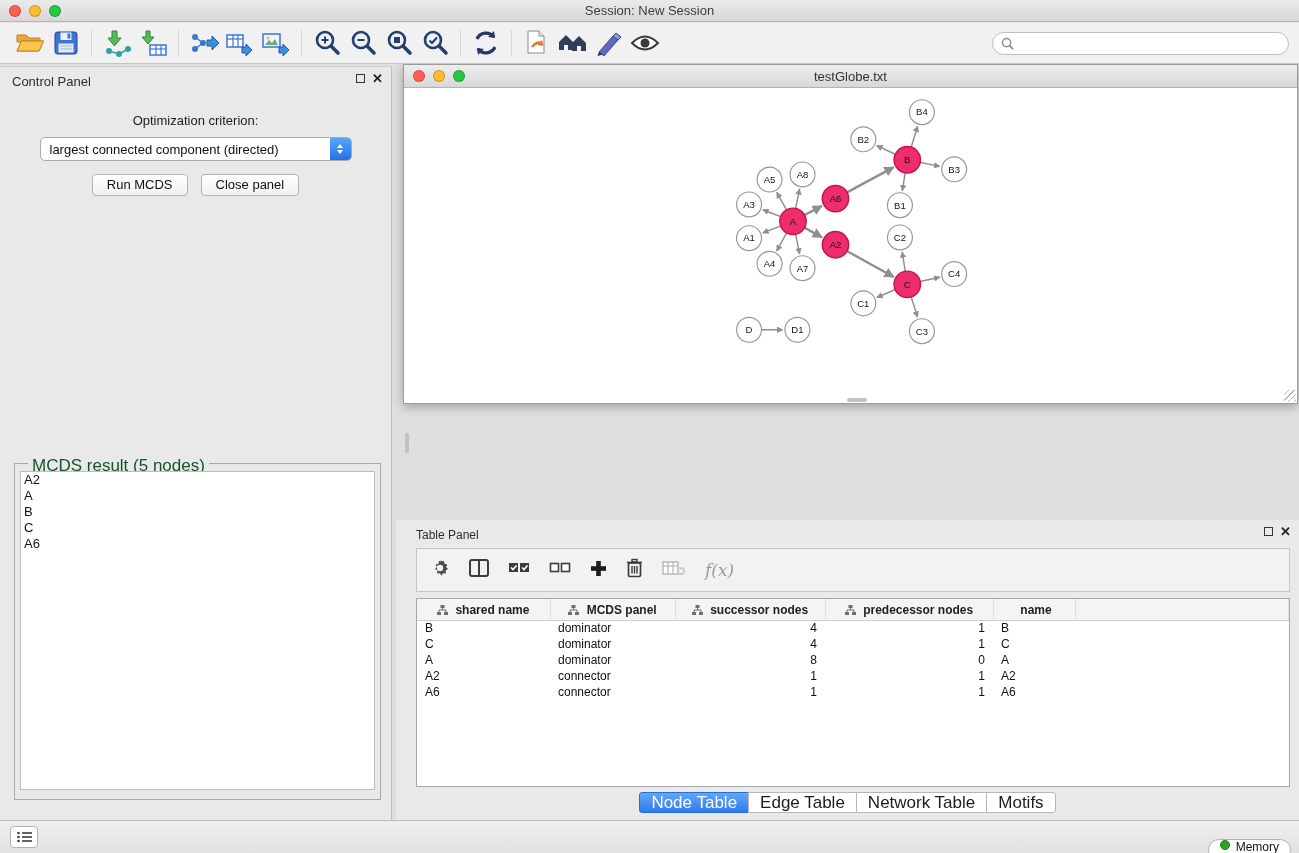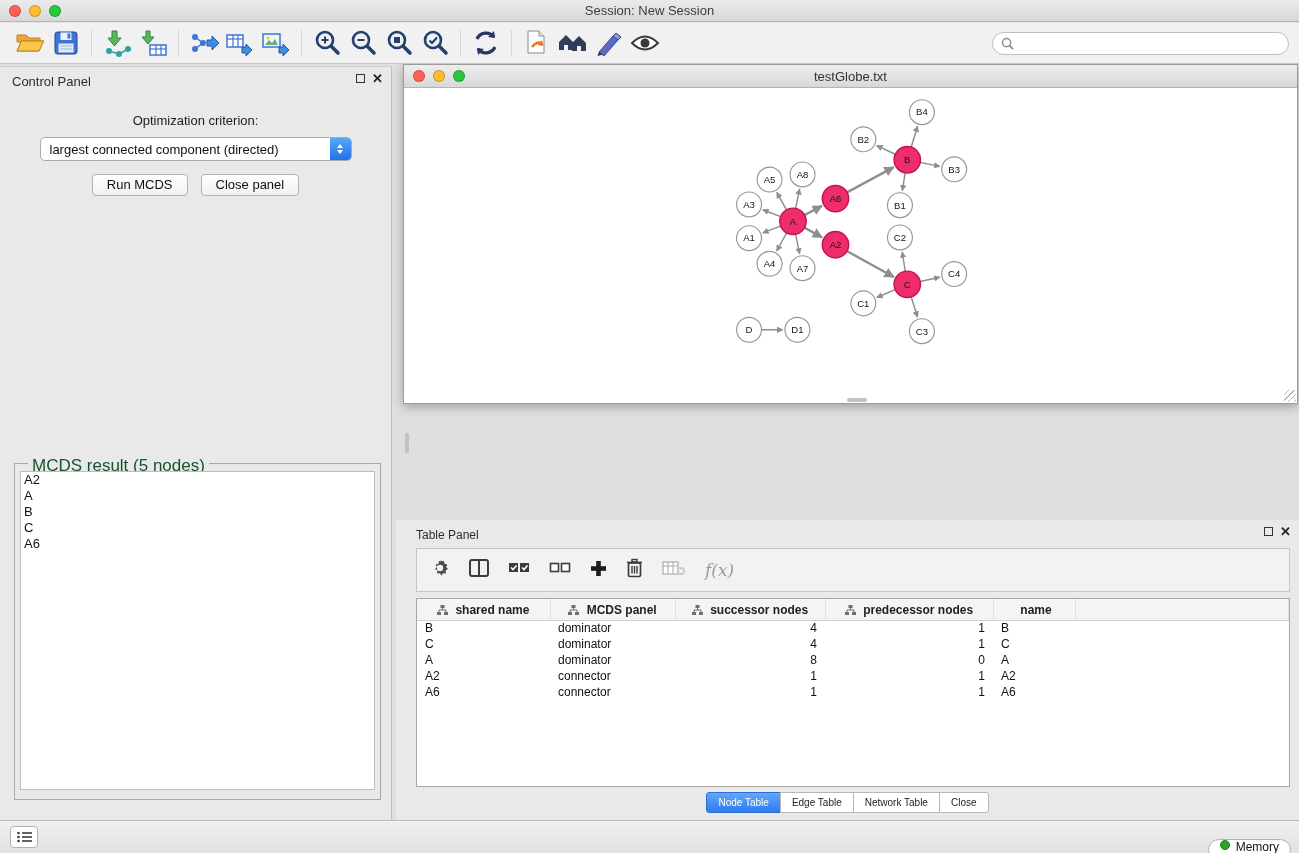--- a/index.html
+++ b/index.html
@@ -91,21 +91,21 @@
   table.datatable { border-collapse:collapse; width:100%; table-layout:fixed; }
   table.datatable th { height:21px; background:#f4f4f4; border-bottom:1px solid #cfcfcf; border-right:1px solid #e0e0e0;
     font-size:12px; font-weight:bold; color:#1e1e1e; text-align:center; white-space:nowrap; overflow:hidden; }
   table.datatable th .hlabel { vertical-align:middle; margin-left:4px; }
   table.datatable th svg { vertical-align:middle; }
   table.datatable td { height:16px; font-size:12px; color:#111; white-space:nowrap; overflow:hidden; padding:0 8px; }
   td.c-left { text-align:left; }
   td.c-right { text-align:right; padding-right:12px; }
 
   .tp-tabs { position:absolute; left:0; right:0; bottom:7px; display:flex; justify-content:center; }
-  .tp-tab { height:21px; line-height:19px; padding:0 11px; font-size:10px; color:#1d1d1d;
+  .tp-tab { height:21px; line-height:19px; padding:0 11px; font-size:17px; color:#1d1d1d;
     background:#fff; border:1px solid #b7b7b7; margin-left:-1px; cursor:default; }
   .tp-tab:first-child { margin-left:0; border-radius:3px 0 0 3px; }
   .tp-tab:last-child { border-radius:0 3px 3px 0; }
   .tp-tab.active { background:linear-gradient(#64a7f8,#2e7bee); border-color:#2a6fd6; color:#fff; }
 
   
   .statusbar { position:absolute; left:0; right:0; bottom:0; height:33px;
     background:linear-gradient(#f0f0f0,#e1e1e1); border-top:1px solid #bdbdbd; z-index:40; }
   .list-btn { position:absolute; left:10px; top:5px; width:28px; height:22px; background:#fff;
     border:1px solid #b3b3b3; border-radius:4px; display:flex; align-items:center; justify-content:center; }
@@ -603,21 +603,21 @@
                 <td></td>
               </tr>
             </tbody>
         </table>
       </div>
 
       <div class="tp-tabs">
         <span class="tp-tab active">Node Table</span>
         <span class="tp-tab">Edge Table</span>
         <span class="tp-tab">Network Table</span>
-        <span class="tp-tab">Close</span>
+        <span class="tp-tab">Motifs</span>
       </div>
     </div>
   </div>
 
   <div class="statusbar">
     <span class="list-btn">
       <svg width="15" height="12" viewBox="0 0 15 12">
         <circle cx="1.5" cy="2" r="1.3" fill="#3c3c3c"></circle>
           <line x1="5" y1="2" x2="15" y2="2" stroke="#3c3c3c" stroke-width="1.6"></line>
         <circle cx="1.5" cy="6" r="1.3" fill="#3c3c3c"></circle>

